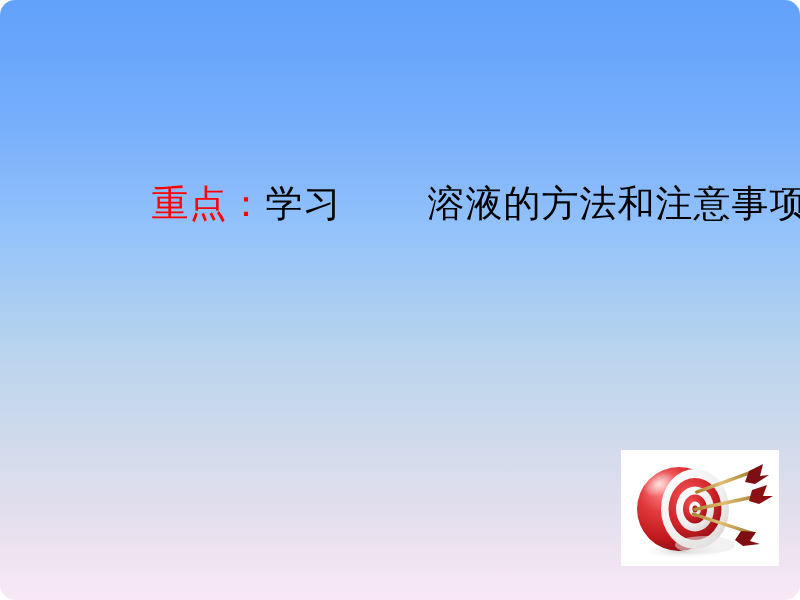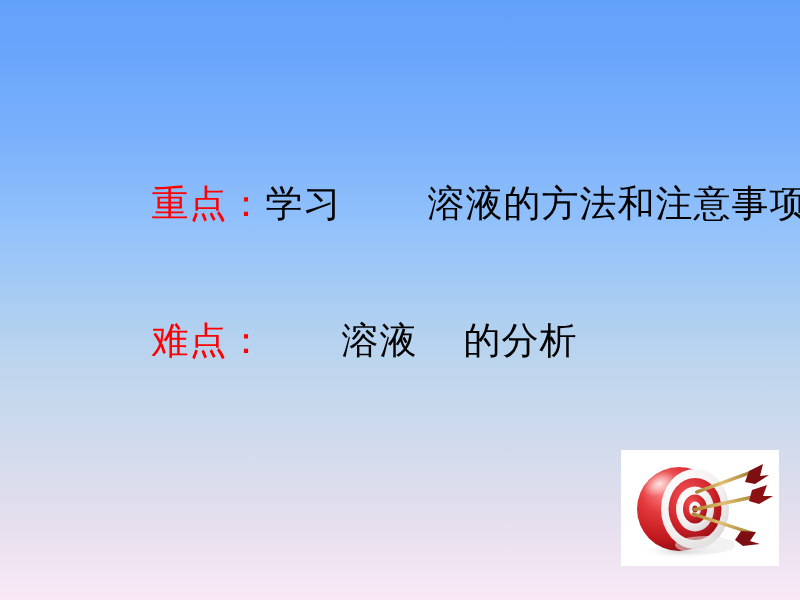--- a/index.html
+++ b/index.html
@@ -25,20 +25,21 @@
         #93c2fb 38%,
         #a9cdf2 50%,
         #bcd5ee 60%,
         #cbd9ec 70%,
         #d7dcec 78%,
         #e2deed 85%,
         #ecE2f0 91%,
         #f4e6f4 96%,
         #f9e9f7 100%);
     overflow: hidden;
+    border-radius: 15px;
   }
 
   
   #text-block {
     position: absolute;
     left: 0;
     top: 148px;
     width: 800px;
   }
 
@@ -100,23 +101,20 @@
 <body>
 
 <div id="slide">
 
   <div id="text-block">
 
     <div class="text-line" id="line-1">
       <span class="label-red">重点：</span><span class="body-black">学习</span><span class="gap-lg"></span><span class="body-black">溶液的方法和注意事项</span>
     </div>
 
-    <div class="text-line" id="line-2">
-      <span class="label-red">难点：</span><span class="gap-md"></span><span class="body-black">溶液</span><span class="gap-sm"></span><span class="body-black">的分析</span>
-    </div>
 
   </div>
 
   <div id="target-picture">
     <svg width="158" height="116" viewBox="0 0 158 116" xmlns="http://www.w3.org/2000/svg">
       <defs>
         <radialGradient id="sphereShade" cx="32%" cy="26%" r="78%">
           <stop offset="0%" stop-color="#ff8e8e"></stop>
           <stop offset="38%" stop-color="#e2393c"></stop>
           <stop offset="75%" stop-color="#c2191e"></stop>

